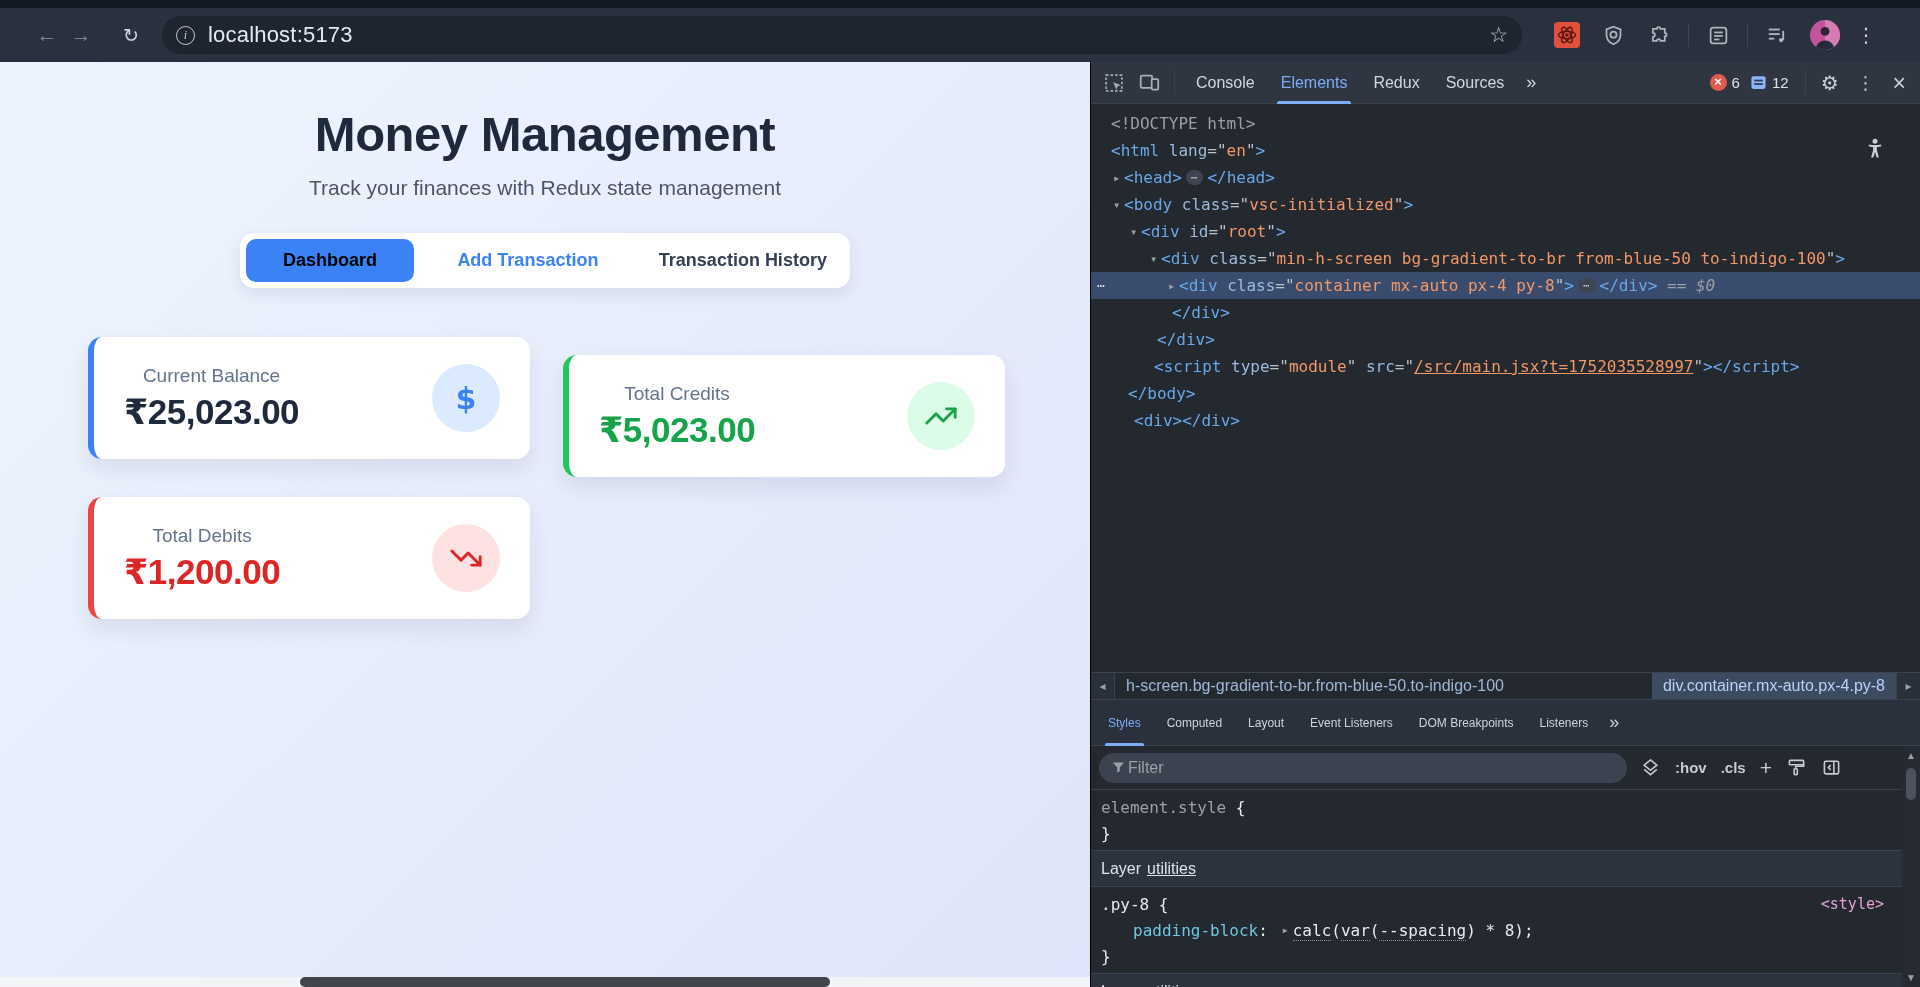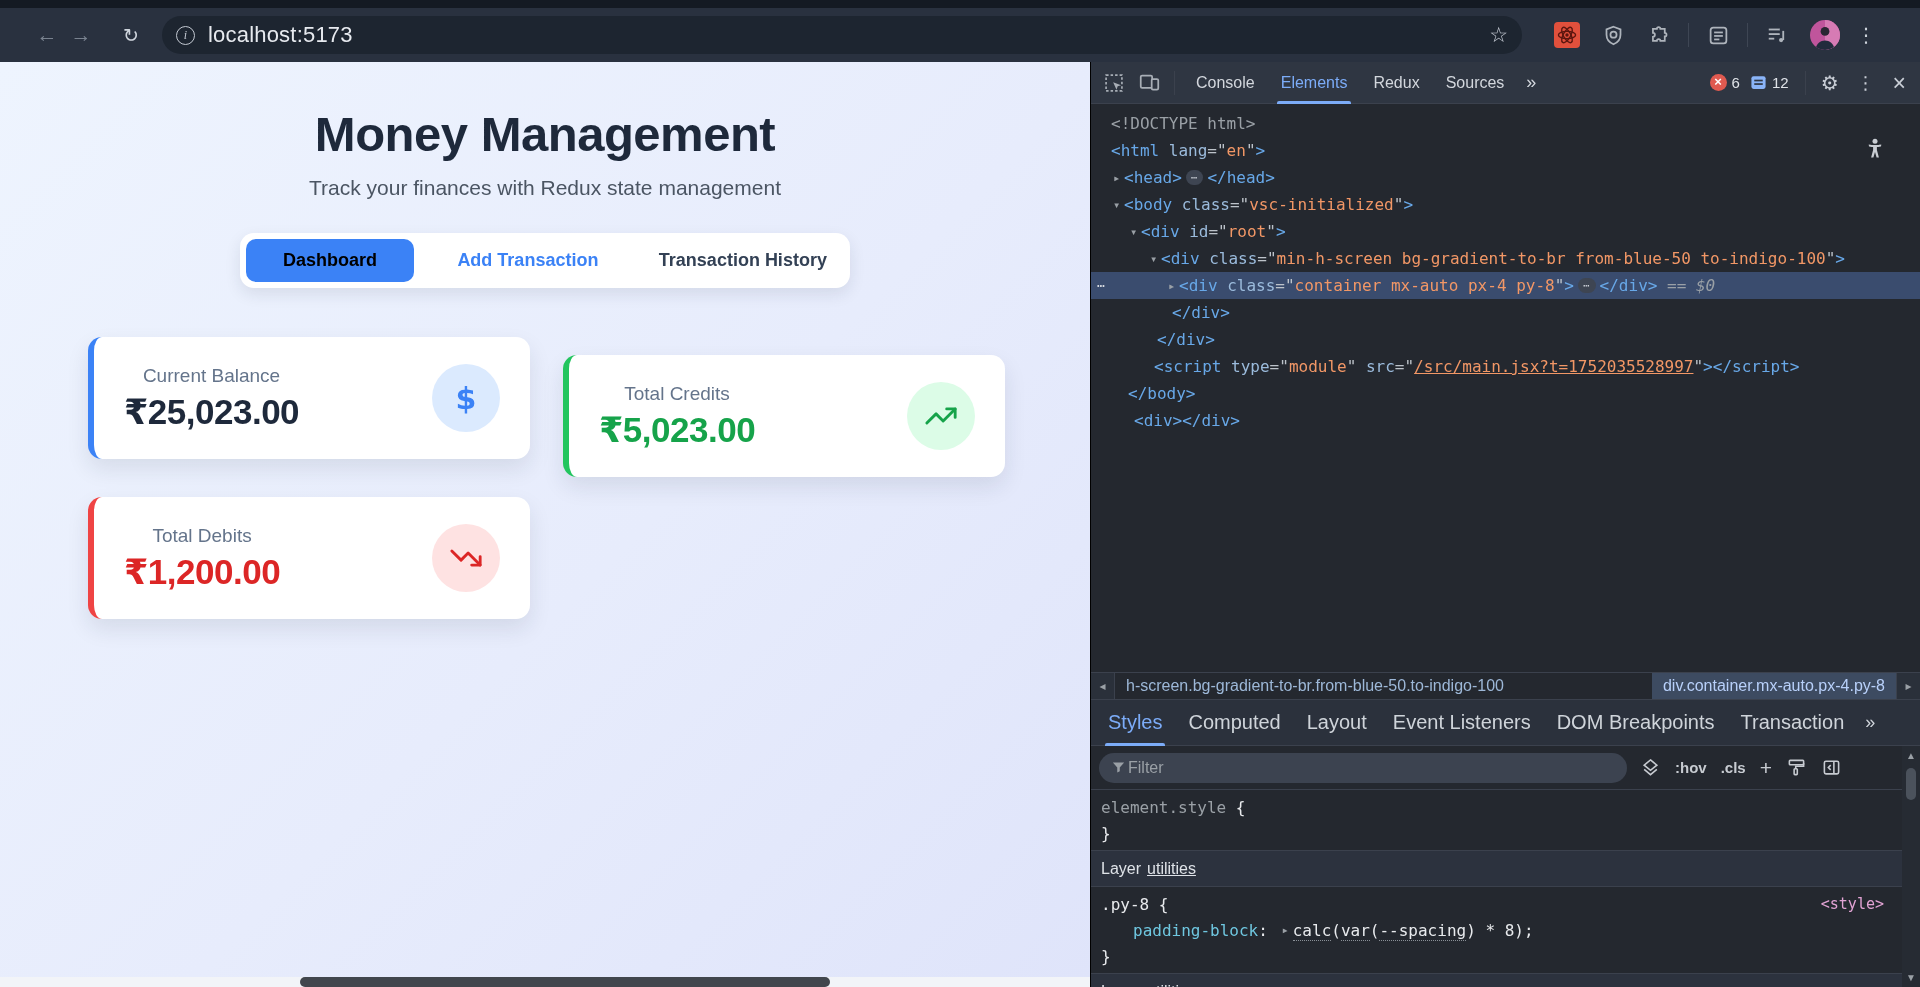--- a/index.html
+++ b/index.html
@@ -99,21 +99,21 @@
             border-top:1px solid #3b414d; border-bottom:1px solid #3b414d; display:flex;
             align-items:center; font-size:16px; overflow:hidden; }
   .crumb-btn { width:24px; height:100%; flex:none; display:flex; align-items:center; justify-content:center;
                color:#9aa0a6; background:#2a303a; font-size:12px; }
   .crumb-btn.l { border-right:1px solid #3b414d; } .crumb-btn.r { border-left:1px solid #3b414d; }
   .crumb { padding:0 11px; color:#9db8d8; white-space:nowrap; height:100%; display:flex; align-items:center; }
   .crumb.sel { margin-left:auto; background:#3d4b61; color:#b8d0fa; }
 
   .styles-tabs { position:absolute; top:638px; left:0; right:0; height:46px; background:#2b313c;
                  border-bottom:1px solid #3b414d; display:flex; align-items:center; padding-left:4px; }
-  .st-tab { padding:0 13px; height:46px; display:flex; align-items:center; font-size:20px;
+  .st-tab { padding:0 13px; height:46px; display:flex; align-items:center; font-size:12px;
             color:#cfd4da; position:relative; white-space:nowrap; }
   .st-tab.active { color:#7cacf8; }
   .st-tab.active::after { content:""; position:absolute; left:10px; right:10px; bottom:0; height:3px;
                           background:#7cacf8; border-radius:2px 2px 0 0; }
   .st-more { color:#cfd4da; font-size:18px; padding:0 8px; }
 
   .filter-bar { position:absolute; top:684px; left:0; right:18px; height:44px; background:#24282f;
                 border-bottom:1px solid #3b414d; display:flex; align-items:center; }
   .filter-pill { margin-left:8px; width:528px; height:30px; border-radius:15px; background:#3c4350;
                  display:flex; align-items:center; padding:0 12px; }
@@ -330,21 +330,21 @@
       <span class="crumb sel">div.container.mx-auto.px-4.py-8</span>
       <span class="crumb-btn r">▸</span>
     </div>
 
     <div class="styles-tabs">
       <span class="st-tab active">Styles</span>
       <span class="st-tab">Computed</span>
       <span class="st-tab">Layout</span>
       <span class="st-tab">Event Listeners</span>
       <span class="st-tab">DOM Breakpoints</span>
-      <span class="st-tab">Transaction</span>
+      <span class="st-tab">Listeners</span>
       <span class="st-more">»</span>
     </div>
 
     <div class="filter-bar">
       <span class="filter-pill">
         <svg width="15" height="15" viewBox="0 0 24 24" fill="#9aa0a6">
             <path d="M3 4h18l-7 8v6l-4 2v-8z"></path>
           </svg>
         <input class="filter-input" placeholder="Filter" style="">
       </span>

